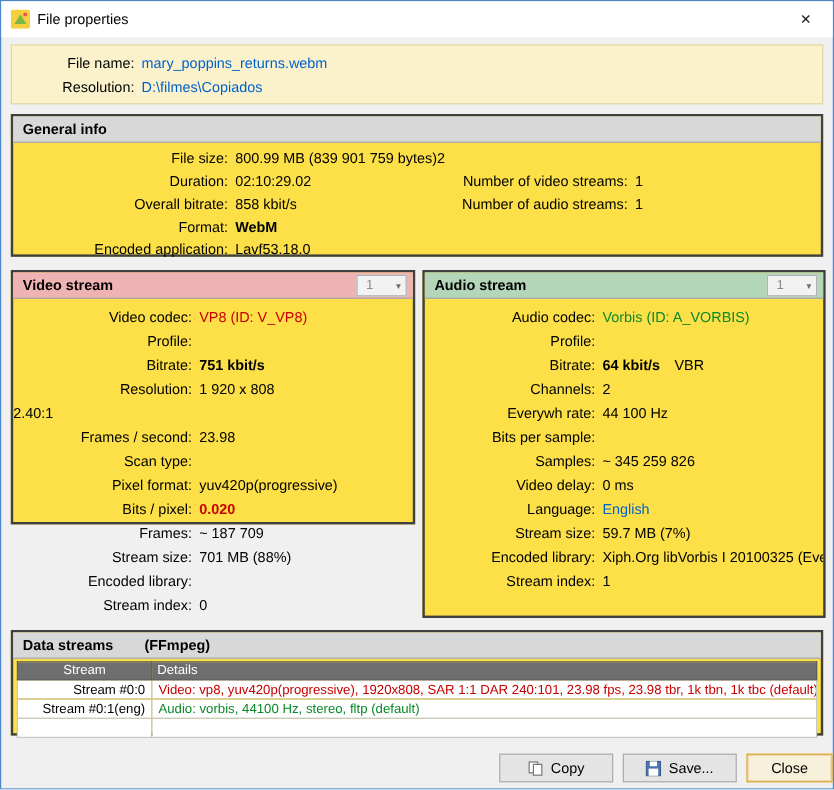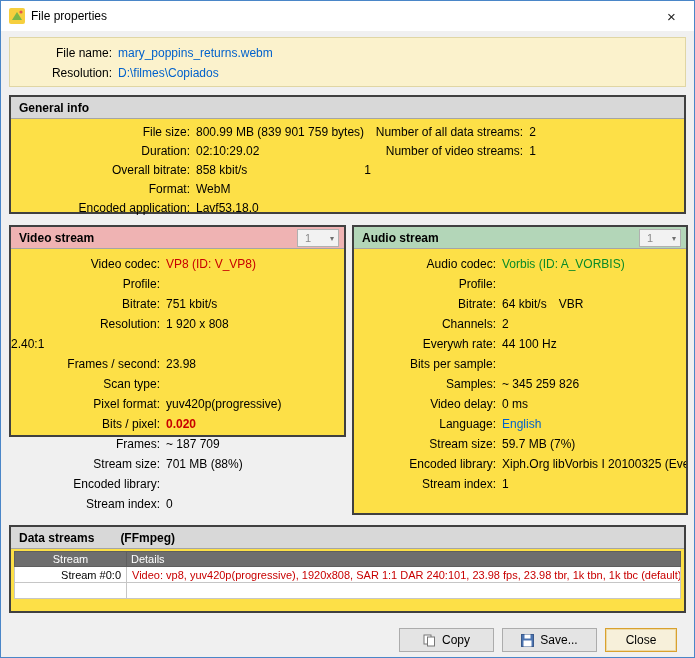--- a/index.html
+++ b/index.html
@@ -40,41 +40,41 @@
   .kv{display:flex;align-items:center;height:20px}
   .kv .lbl{text-align:right;padding-right:6px;flex:0 0 auto;white-space:nowrap}
   .video .kv .lbl{width:155px}
   .audio .kv .lbl{width:148px}
   .kv .val{white-space:nowrap;overflow:hidden}
   .kv .extra{white-space:nowrap}
   .kv .extra:not(:empty){margin-left:12px}
 
   .val[data-style="red"]{color:var(--video-accent,#cc0000)}
   .val[data-style="red-bold"]{color:var(--video-accent,#cc0000);font-weight:bold}
-  .val[data-style="bold"]{font-weight:normal}
+  .val[data-style="bold"]{font-weight:bold}
   .val[data-style="green"]{color:var(--audio-accent,#009920)}
   .val[data-style="link"]{color:var(--link,#0066cc)}
 
   
   .stream-select{position:absolute;right:5px;top:2px;width:42px;height:18px;background:#f2f2f2;border:1px solid #b0b0b0;display:flex;align-items:center;font-weight:normal;color:#8a8a8a;padding-left:7px;font-size:11px}
   .stream-select .chev{margin-left:auto;padding-right:4px;font-size:8px;color:#707070}
 
   
   .datastreams{left:8px;right:8px;top:524px;height:88px}
   .ds-table{position:absolute;left:3px;right:3px;top:24px;border-collapse:collapse;width:calc(100% - 6px);table-layout:fixed}
   .ds-table th{background:var(--table-header-bg,#6e6e6e);color:#fff;font-weight:normal;height:15px;font-size:11px;border:1px solid #5f5f5f;padding:0 4px}
   .ds-table th.c1{width:112px;text-align:center}
   .ds-table th.c2{text-align:left}
   .ds-table td{background:#fff;border:1px solid #c6c6c6;height:16px;font-size:11px;padding:0 5px;white-space:nowrap;overflow:hidden}
   .ds-table td.c1{width:112px;text-align:right}
   td[data-style="red"]{color:var(--video-accent,#cc0000)}
   td[data-style="green"]{color:var(--audio-accent,#009920)}
 
   
-  .btnbar{position:absolute;right:17px;bottom:5px;display:flex;gap:8px}
+  .btnbar{position:absolute;right:0;bottom:5px;display:flex;gap:8px}
   .btnbar button{height:24px;background:#e4e4e4;border:1px solid #acacac;font-family:"Liberation Sans",sans-serif;font-size:12px;display:flex;align-items:center;justify-content:center;gap:6px;color:#000;cursor:default}
   .btnbar .b-copy,.btnbar .b-save{width:95px}
   .btnbar .b-close{width:72px;background:#f7f0da;border:1px solid var(--close-accent,#d9a12e);box-shadow:0 0 0 1px #edd9a5 inset}
   .bicon{display:flex;align-items:center}
 </style>
 </head>
 <body>
 
 <div class="window">
 
@@ -131,30 +131,30 @@
           </div>
 
           <div class="kv">
             <span class="lbl">Encoded application:</span>
             <span class="val">Lavf53.18.0</span>
           </div>
         </div>
       <div class="col right">
 
           <div class="kv">
-            <span class="lbl">Number of all data streams:</span>
             <span class="val">2</span>
           </div>
 
           <div class="kv">
             <span class="lbl">Number of video streams:</span>
             <span class="val">1</span>
           </div>
 
           <div class="kv">
+            <span class="lbl">Number of audio streams:</span>
             <span class="val">1</span>
           </div>
         </div>
     </div>
   </div>
 
   <div class="group video">
     <div class="group-header pink">
       <span>Video stream</span>
       <span class="stream-select">
@@ -339,20 +339,24 @@
           <th class="c2">Details</th>
         </tr>
       </thead>
       <tbody>
 
           <tr>
             <td class="c1">Stream #0:0</td>
             <td class="c2" data-style="red">Video: vp8, yuv420p(progressive), 1920x808, SAR 1:1 DAR 240:101, 23.98 fps, 23.98 tbr, 1k tbn, 1k tbc (default)</td>
           </tr>
 
+          <tr>
+            <td class="c1">Stream #0:1(eng)</td>
+            <td class="c2" data-style="green">Audio: vorbis, 44100 Hz, stereo, fltp (default)</td>
+          </tr>
 
           <tr>
             <td class="c1"></td>
             <td class="c2"></td>
           </tr>
         </tbody>
     </table>
   </div>
 
   <div class="btnbar">

